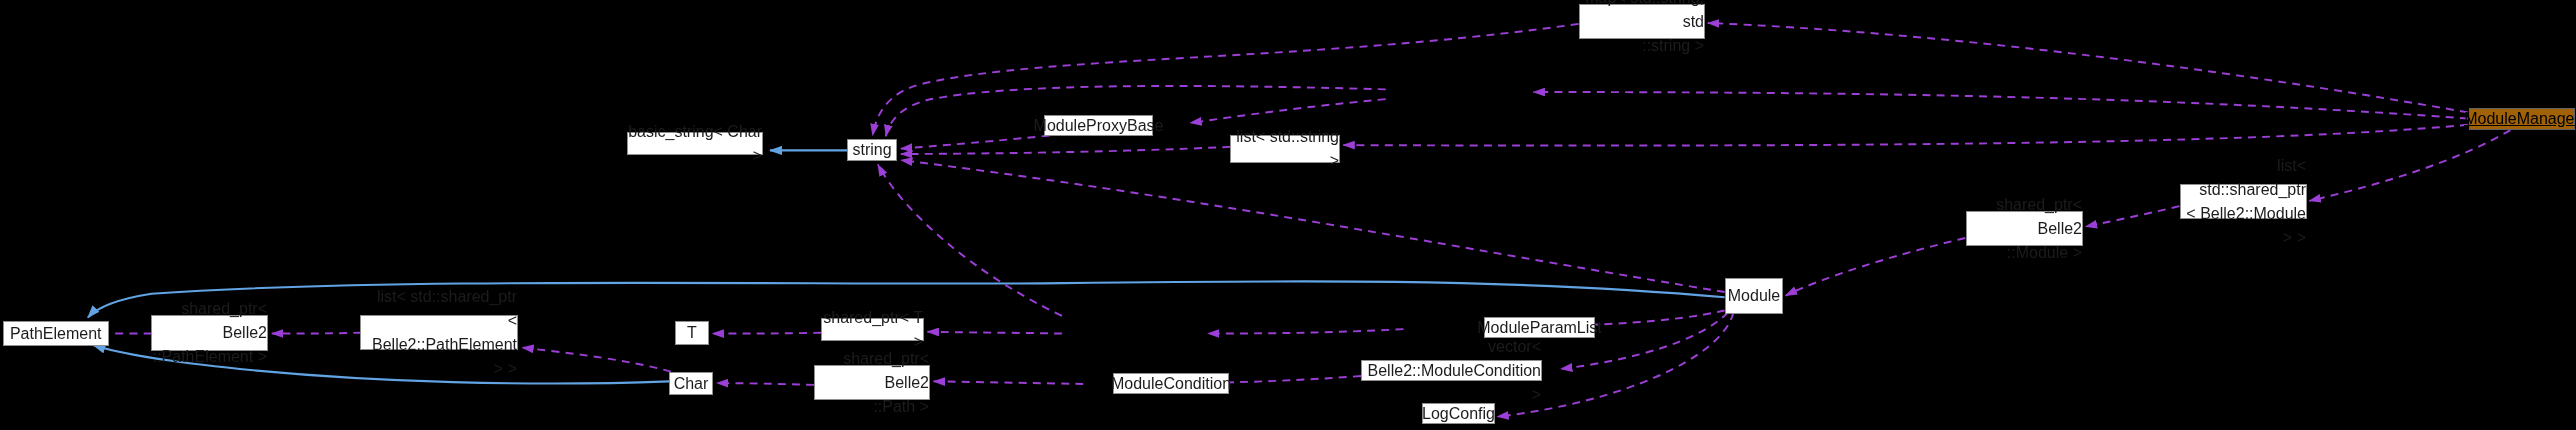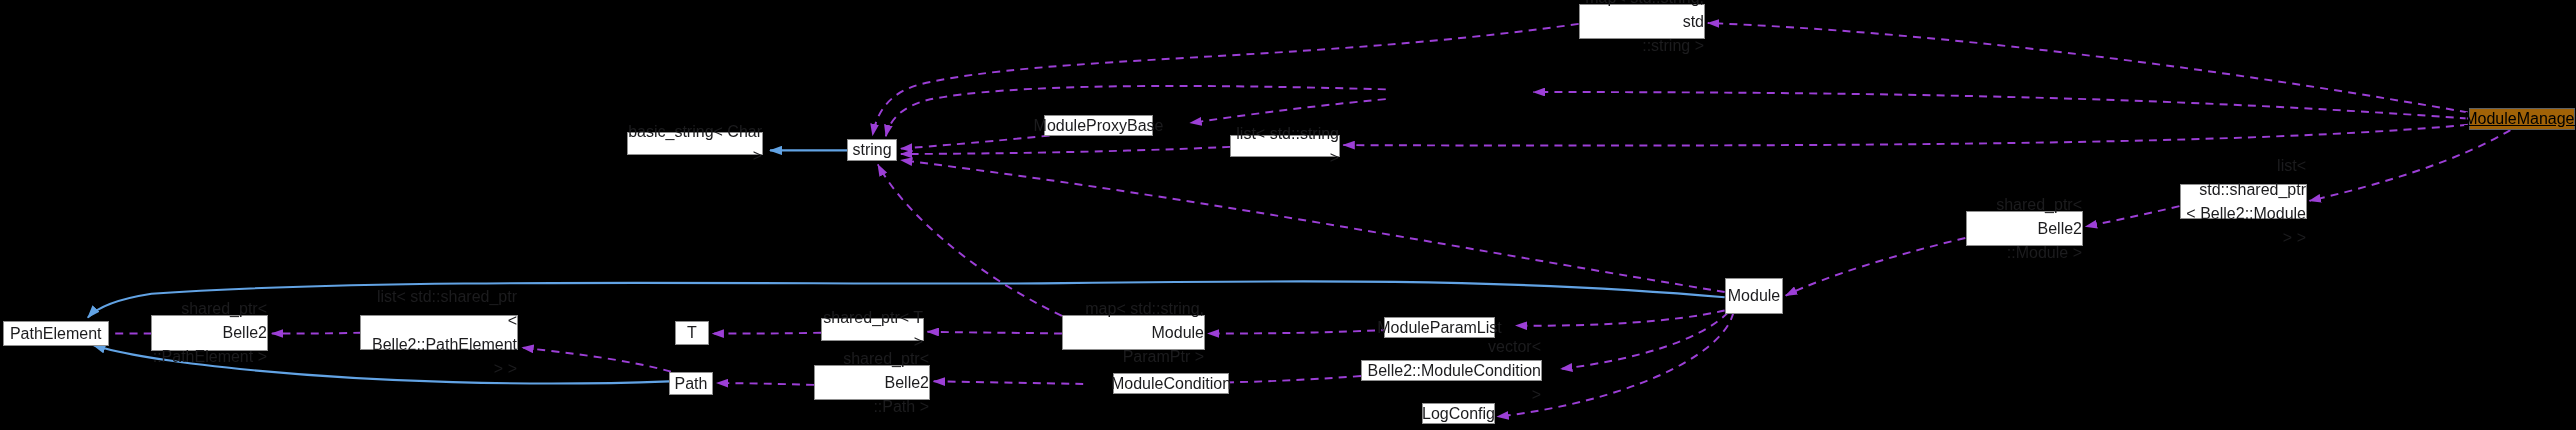--- a/index.html
+++ b/index.html
@@ -55,39 +55,37 @@
     <path class="edge-usage" marker-end="url(#arrow-usage)" d="M 919 435 C 880 434, 845 433, 809 433"></path>
     <path class="edge-usage" marker-end="url(#arrow-usage)" d="M 1958 353 C 1945 405, 1830 455, 1691 471"></path>
     <path class="edge-usage" marker-end="url(#arrow-usage)" d="M 757 420 C 710 407, 645 399, 589 393"></path>
     <path class="edge-usage" marker-end="url(#arrow-usage)" d="M 407 376 C 375 377, 340 377, 306 377"></path>
     <path class="edge-usage" marker-end="url(#arrow-usage)" d="M 170 377 C 150 377, 128 377, 107 377"></path>
   </svg>
 
   <div class="node" style="left:627px;top:132px;width:136px;height:23px">basic_string&lt; Char &gt;</div>
   <div class="node" style="left:847px;top:139px;width:50px;height:22px">string</div>
   <div class="node" style="left:1044px;top:115px;width:109px;height:21px">ModuleProxyBase</div>
-  <div class="node" style="left:1230px;top:135px;width:110px;height:22px">list&lt; std::string &gt;</div>
+  <div class="node" style="left:1230px;top:135px;width:110px;height:28px">list&lt; std::string &gt;</div>
   <div class="node" style="left:1579px;top:4.4px;width:126px;height:35px">map&lt; std::string, std
 ::string &gt;</div>
   <div class="node main" style="left:2469px;top:108px;width:106px;height:22px">ModuleManager</div>
   <div class="node" style="left:2180px;top:184px;width:127px;height:35px">list&lt; std::shared_ptr
 &lt; Belle2::Module &gt; &gt;</div>
   <div class="node" style="left:1966px;top:211px;width:117px;height:35px">shared_ptr&lt; Belle2
 ::Module &gt;</div>
   <div class="node" style="left:1725px;top:278px;width:58px;height:36px">Module</div>
-  <div class="node" style="left:1384px;top:317px;width:111px;height:21px">ModuleParamList</div>
-  <div class="node" style="left:1062px;top:315px;width:143px;height:35px">map&lt; std::string, Module
-ParamPtr &gt;</div>
+  <div class="node" style="left:1484px;top:317px;width:111px;height:21px">ModuleParamList</div>
   <div class="node" style="left:821px;top:318px;width:103px;height:23px">shared_ptr&lt; T &gt;</div>
   <div class="node" style="left:675px;top:321px;width:34px;height:24px">T</div>
   <div class="node" style="left:1361px;top:360px;width:181px;height:21px">vector&lt; Belle2::ModuleCondition &gt;</div>
   <div class="node" style="left:1113px;top:373px;width:116px;height:21px">ModuleCondition</div>
   <div class="node" style="left:814px;top:365px;width:116px;height:35px">shared_ptr&lt; Belle2
 ::Path &gt;</div>
-  <div class="node" style="left:669px;top:372px;width:44px;height:23px">Path</div>
+  <div class="node" style="left:669px;top:372px;width:44px;height:23px">Char</div>
   <div class="node" style="left:1422px;top:403px;width:73px;height:21px">LogConfig</div>
   <div class="node" style="left:2.7px;top:321px;width:106px;height:25px">PathElement</div>
   <div class="node" style="left:151px;top:315px;width:117px;height:36px">shared_ptr&lt; Belle2
 ::PathElement &gt;</div>
   <div class="node" style="left:360px;top:315px;width:158px;height:35px">list&lt; std::shared_ptr
 &lt; Belle2::PathElement &gt; &gt;</div>
 
 </div>
 
 

